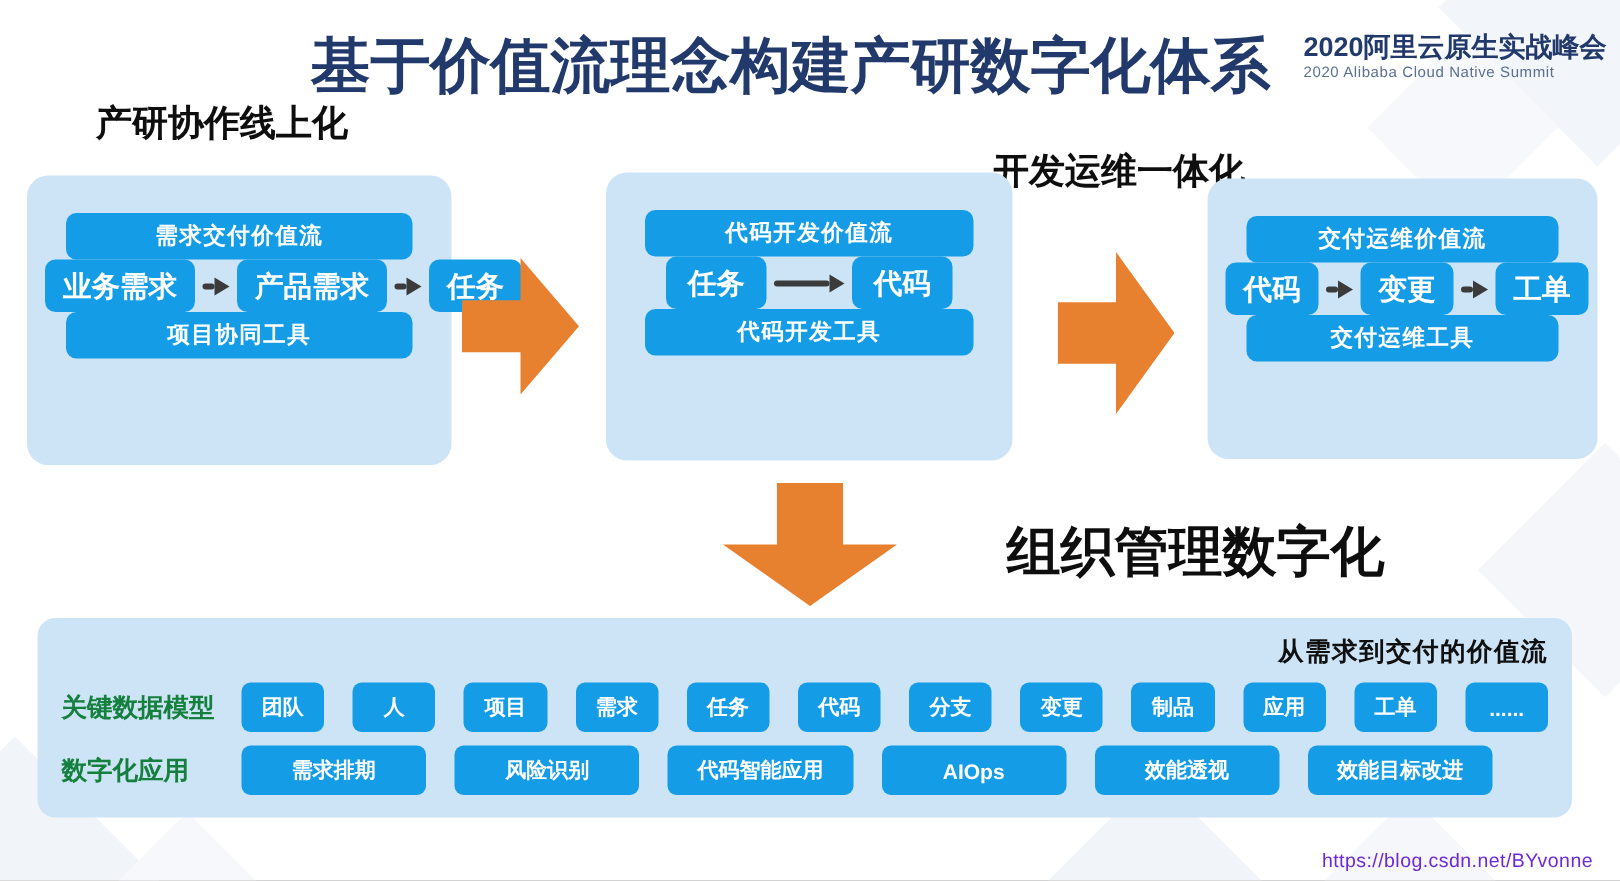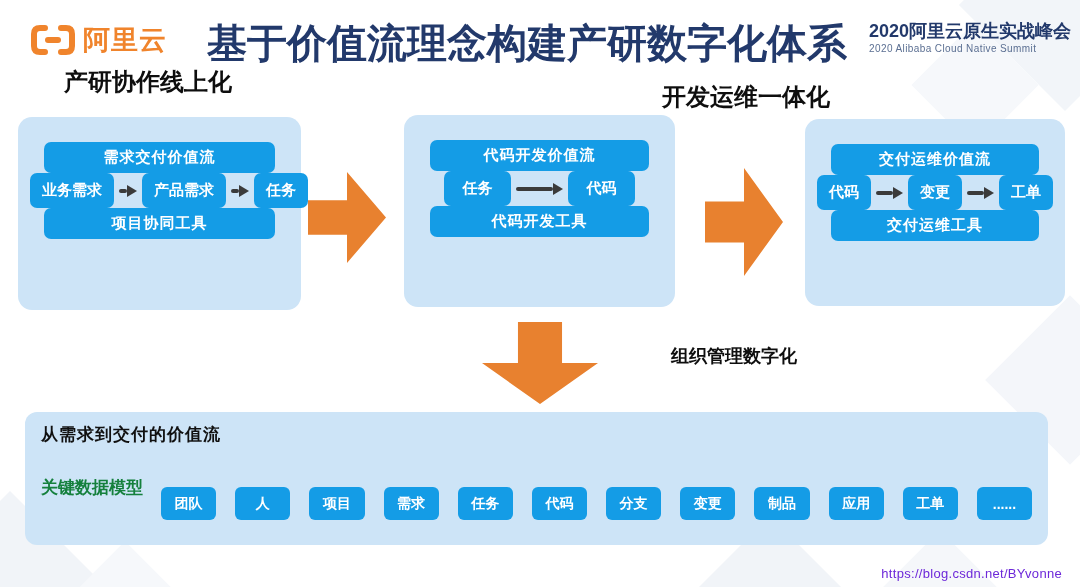--- a/index.html
+++ b/index.html
@@ -24,60 +24,60 @@
   .logo-text { color:#f0842c; font-size:27px; font-weight:bold; letter-spacing:1px; }
   .main-title { position:absolute; left:207px; top:16px; font-size:40px; font-weight:bold;
                 color:#22396b; white-space:nowrap; }
   .summit { position:absolute; left:869px; top:22px; line-height:1.1; }
   .summit-cn { font-size:18px; font-weight:bold; color:#22396b; white-space:nowrap; }
   .summit-en { font-size:10px; color:#5b6f92; letter-spacing:.4px; white-space:nowrap; margin-top:1px; }
 
   
   .sec-h { position:absolute; font-size:24px; font-weight:bold; color:#0e0e0e; white-space:nowrap; }
   .sec-h.left  { left:64px;  top:66px; }
-  .sec-h.right { left:662px; top:81px; }
-  .sec-h.org   { left:671px; top:344px; font-size:18px; }
+  .sec-h.right { left:662px; top:98px; }
+  .sec-h.org   { left:671px; top:344px; font-size:36px; }
 
   
   .panel { position:absolute; background:#cde4f7; border-radius:14px; display:flex;
            flex-direction:column; justify-content:flex-start; padding:25px 26px; }
   .panel.p1 { left:18px;  top:117px; width:283px; height:193px; }
   .panel.p2 { left:404px; top:115px; width:271px; height:192px; }
   .panel.p3 { left:805px; top:119px; width:260px; height:187px; }
 
   .bar { background:#149ce6; border-radius:7px; color:#fff; font-size:15px; font-weight:bold;
          height:31px; display:flex; align-items:center; justify-content:center; letter-spacing:1px; }
   .flow { display:flex; align-items:center; justify-content:space-between; }
   .flow.edge { margin:0 -14px; }
   .flow.inset { margin:0 14px; }
-  .chip { background:#149ce6; border-radius:7px; color:#fff; font-size:15px; font-weight:bold;
+  .chip { background:#149ce6; border-radius:7px; color:#fff; font-size:19px; font-weight:bold;
           height:35px; display:flex; align-items:center; justify-content:center; padding:0 12px;
           white-space:nowrap; }
   .flow-arrow { flex:1; display:flex; align-items:center; min-width:18px; margin:0 5px; }
   .flow-arrow::before { content:""; flex:1; height:4px; background:#3b3b3b; border-radius:2px; }
   .flow-arrow::after  { content:""; width:0; height:0; border-left:10px solid #3b3b3b;
                         border-top:6px solid transparent; border-bottom:6px solid transparent; }
 
   
   .block-arrow { position:absolute; background:#e8812f; }
   .block-arrow.r1 { left:308px; top:172px; width:78px; height:91px;
         clip-path:polygon(0 31%, 50% 31%, 50% 0, 100% 50%, 50% 100%, 50% 69%, 0 69%); }
   .block-arrow.r2 { left:705px; top:168px; width:78px; height:108px;
         clip-path:polygon(0 31%, 50% 31%, 50% 0, 100% 50%, 50% 100%, 50% 69%, 0 69%); }
   .block-arrow.down { left:482px; top:322px; width:116px; height:82px;
         clip-path:polygon(31% 0, 69% 0, 69% 50%, 100% 50%, 50% 100%, 0 50%, 31% 50%); }
 
   
   .bottom-panel { position:absolute; left:25px; top:412px; width:1023px; height:133px;
                   background:#cde4f7; border-radius:12px; padding:9px 16px 0; }
-  .bp-title { text-align:left; font-size:17px; font-weight:bold; color:#101010;
+  .bp-title { text-align:right; font-size:17px; font-weight:bold; color:#101010;
               letter-spacing:1px; margin:2px 0 9px; }
   .bp-row { display:flex; align-items:center; margin-bottom:9px; }
   .bp-label { flex:0 0 120px; font-size:17px; font-weight:bold; color:#15803d; white-space:nowrap; }
-  .chip-strip { flex:1; display:flex; gap:19px;margin-top:32px; }
+  .chip-strip { flex:1; display:flex; gap:19px; }
   .chip-strip .chip { flex:1; height:33px; font-size:14px; padding:0 4px; border-radius:6px; }
   .chip-strip.apps { padding-right:37px; }
 
   .watermark { position:absolute; right:18px; bottom:6px; font-size:13px; color:#6d28d9;
                letter-spacing:.3px; }
 </style>
 </head>
 <body>
 
 <div class="slide">
@@ -86,30 +86,20 @@
   <div class="decor d2"></div>
   <div class="decor d3"></div>
   <div class="decor d4"></div>
   <div class="decor d5"></div>
   <div class="decor d6"></div>
   <div class="decor d7"></div>
   <div class="decor d8"></div>
 
   <div class="layer">
 
-    <div class="logo">
-      <span style="display:flex;">
-        <svg width="46" height="32" viewBox="0 0 46 32">
-          <path d="M15 4 H10 Q4 4 4 10 V22 Q4 28 10 28 H15" fill="none" stroke="#f0842c" stroke-width="6" stroke-linecap="round"></path>
-          <path d="M31 4 H36 Q42 4 42 10 V22 Q42 28 36 28 H31" fill="none" stroke="#f0842c" stroke-width="6" stroke-linecap="round"></path>
-          <line x1="18" y1="16" x2="28" y2="16" stroke="#f0842c" stroke-width="6" stroke-linecap="round"></line>
-        </svg>
-      </span>
-      <span class="logo-text">阿里云</span>
-    </div>
 
     <div class="main-title">基于价值流理念构建产研数字化体系</div>
 
     <div class="summit">
       <div class="summit-cn">2020阿里云原生实战峰会</div>
       <div class="summit-en">2020 Alibaba Cloud Native Summit</div>
     </div>
 
     <div class="sec-h left">产研协作线上化</div>
     <div class="sec-h right">开发运维一体化</div>
@@ -169,18 +159,29 @@
           <div class="chip">代码</div>
           <div class="chip">分支</div>
           <div class="chip">变更</div>
           <div class="chip">制品</div>
           <div class="chip">应用</div>
           <div class="chip">工单</div>
           <div class="chip">......</div>
         </div>
       </div>
 
+      <div class="bp-row">
+        <div class="bp-label">数字化应用</div>
+        <div class="chip-strip apps">
+          <div class="chip">需求排期</div>
+          <div class="chip">风险识别</div>
+          <div class="chip">代码智能应用</div>
+          <div class="chip">AIOps</div>
+          <div class="chip">效能透视</div>
+          <div class="chip">效能目标改进</div>
+        </div>
+      </div>
     </div>
 
     <div class="watermark">https://blog.csdn.net/BYvonne</div>
 
   </div>
 </div>
 
 </body></html>

